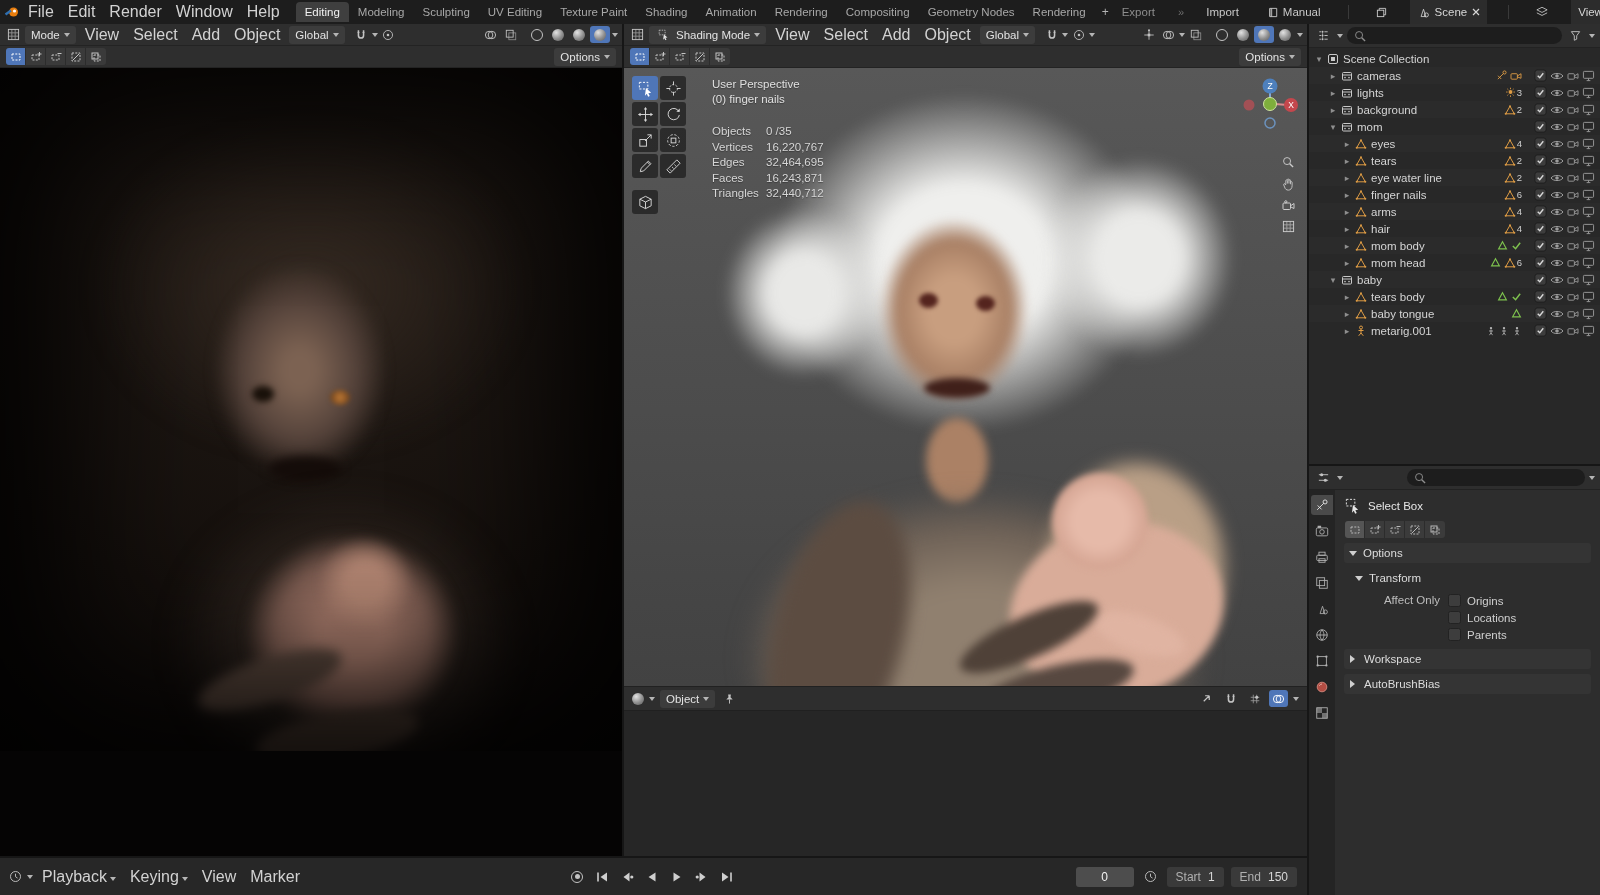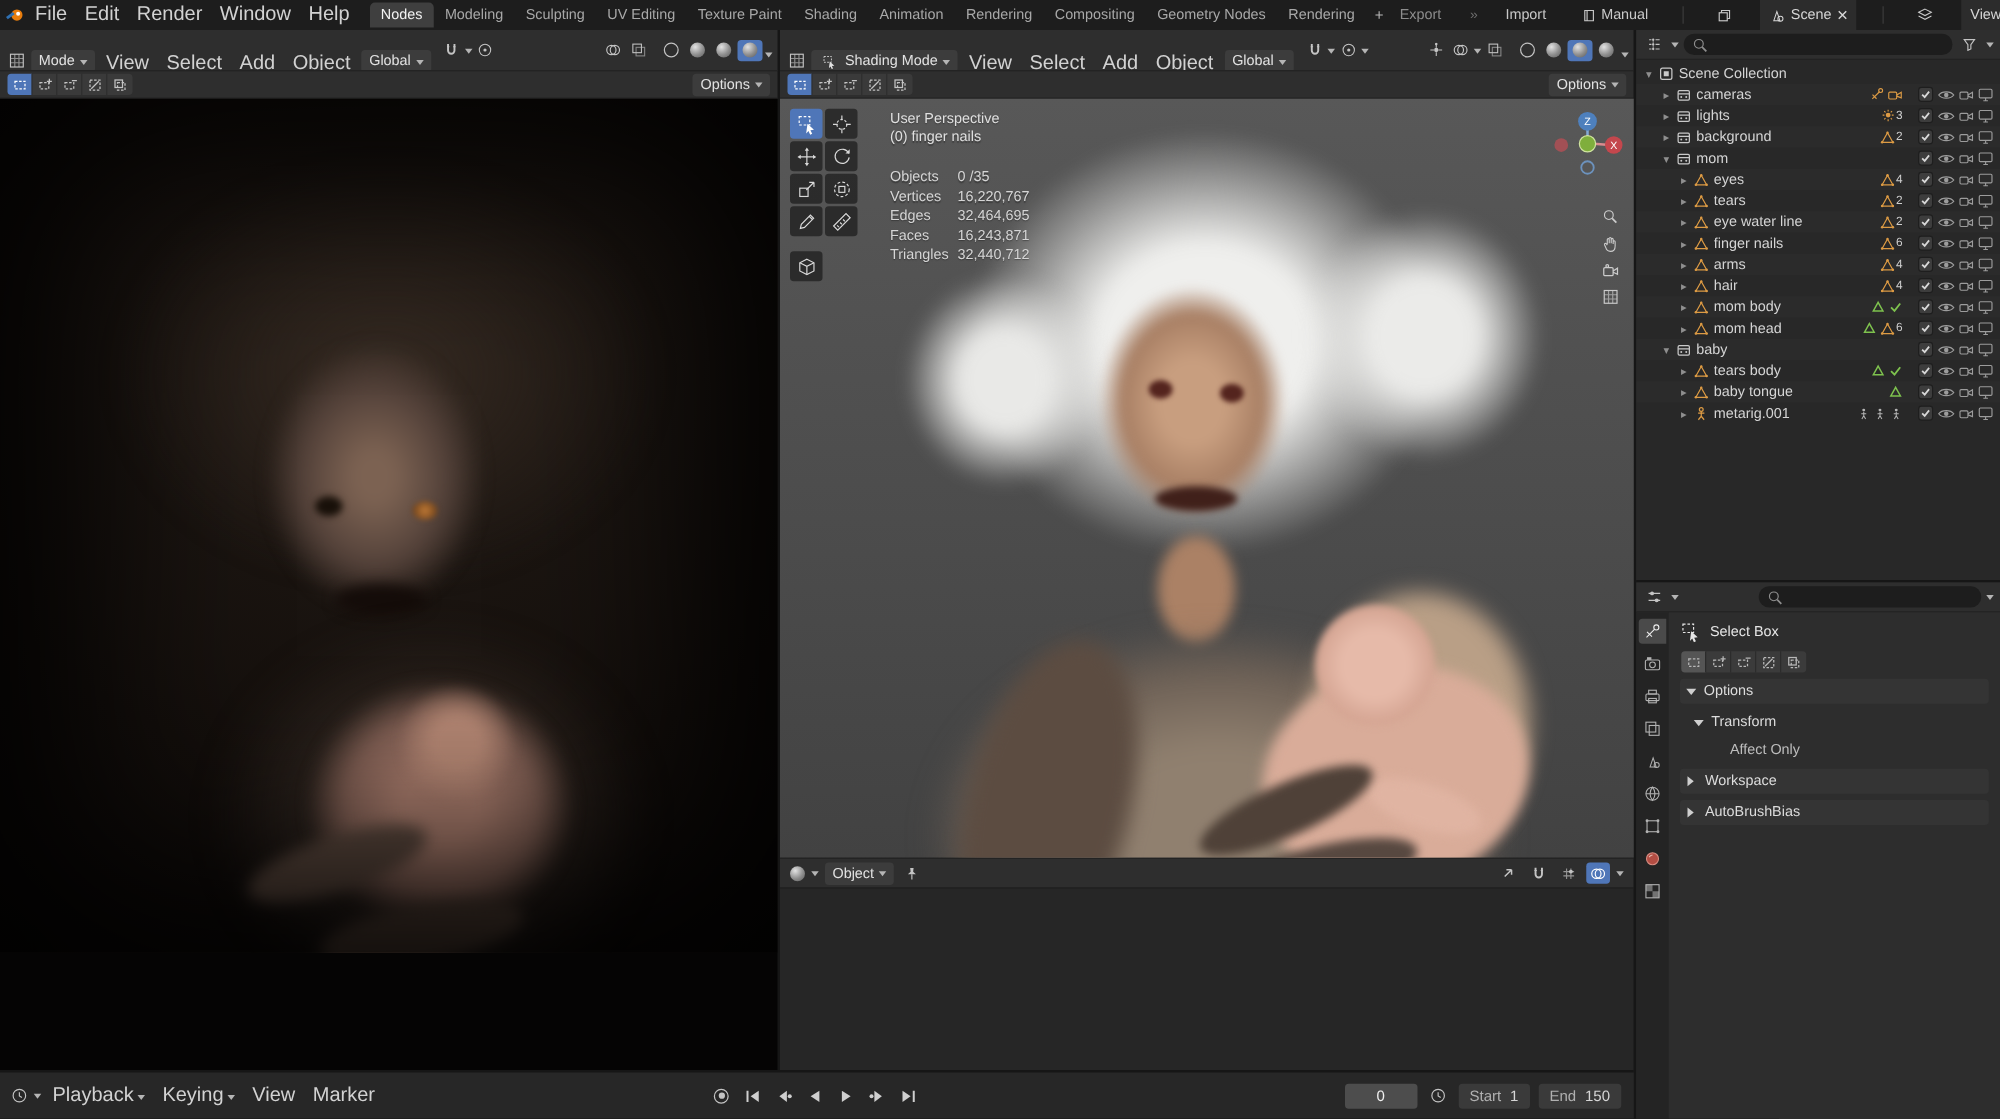--- a/index.html
+++ b/index.html
@@ -26,21 +26,21 @@
 .tb-pill{display:flex;align-items:center;gap:5px;background:#2c2c2c;border-radius:3px;padding:18px 7px;font-size:11.5px;color:#d6d6d6}
 .vsep{width:1px;height:14px;background:#3a3a3a;margin:0 4px}
 
 .main{display:flex;height:871px}
 .work{width:1307px;display:flex;flex-direction:column}
 .editors{flex:1;display:flex;min-height:0}
 .left-vp{width:624px;border-right:2px solid #161616;display:flex;flex-direction:column}
 .center-vp{flex:1;display:flex;flex-direction:column;min-width:0}
 .right-col{width:293px;border-left:2px solid #161616;display:flex;flex-direction:column;background:#282828}
 
-.vph{height:22px;background:#2e2e2e;display:flex;gap:2px;padding:16px 4px;border-bottom:1px solid #232323;white-space:nowrap;overflow:hidden}
+.vph{height:22px;background:#2e2e2e;display:flex;align-items:center;gap:2px;padding:0 4px;border-bottom:1px solid #232323;white-space:nowrap;overflow:hidden}
 .dd{display:flex;align-items:center;gap:4px;background:#3c3c3c;border-radius:3px;padding:1px 6px;font-size:11.5px;color:#e2e2e2;height:18px}
 .hgrp{display:flex;align-items:center;gap:1px;margin-left:5px}
 .hicon{display:flex;align-items:center;justify-content:center;width:19px;height:17px;border-radius:3px;color:#c4c4c4}
 .hicon.on{background:#4f76b8;color:#fff}
 .spacer{flex:1}
 .tool-row{height:22px;background:#2e2e2e;display:flex;align-items:center;gap:2px;padding:0 6px;border-bottom:1px solid #232323}
 .seg{display:flex}
 .seg .hicon{background:#3a3a3a;border-radius:0;width:20px;border-right:1px solid #2c2c2c}
 .seg .hicon:first-child{border-radius:3px 0 0 3px}
 .seg .hicon:last-child{border-radius:0 3px 3px 0;border-right:none}
@@ -129,21 +129,21 @@
       </svg>
     </span>
   <nav id="topbar-menus" style="display:flex">
       <button class="menu-item">File</button>
       <button class="menu-item">Edit</button>
       <button class="menu-item">Render</button>
       <button class="menu-item">Window</button>
       <button class="menu-item">Help</button>
     </nav>
   <div class="ws-tabs" id="ws-tabs">
-      <button class="ws-tab active">Nodes</button>
+      <button class="ws-tab active">Editing</button>
       <button class="ws-tab">Modeling</button>
       <button class="ws-tab">Sculpting</button>
       <button class="ws-tab">UV Editing</button>
       <button class="ws-tab">Texture Paint</button>
       <button class="ws-tab">Shading</button>
       <button class="ws-tab">Animation</button>
       <button class="ws-tab">Rendering</button>
       <button class="ws-tab">Compositing</button>
       <button class="ws-tab">Geometry Nodes</button>
       <button class="ws-tab">Rendering</button>
@@ -1650,20 +1650,34 @@
           <div class="psec">
             <span class="tri down"></span>
               <span>Options</span>
           </div>
           <div class="psec sub">
             <span class="tri down"></span>
               <span>Transform</span>
           </div>
           <div class="affect">
             <span class="alabel">Affect Only</span>
+            <div id="affect-list">
+                <div class="cbrow">
+                  <span class="cb"></span>
+                  <span class="cbl">Origins</span>
+                </div>
+                <div class="cbrow">
+                  <span class="cb"></span>
+                  <span class="cbl">Locations</span>
+                </div>
+                <div class="cbrow">
+                  <span class="cb"></span>
+                  <span class="cbl">Parents</span>
+                </div>
+              </div>
           </div>
           <div class="psec">
             <span class="tri right"></span>
               <span>Workspace</span>
           </div>
           <div class="psec">
             <span class="tri right"></span>
               <span>AutoBrushBias</span>
           </div>
         </div>

